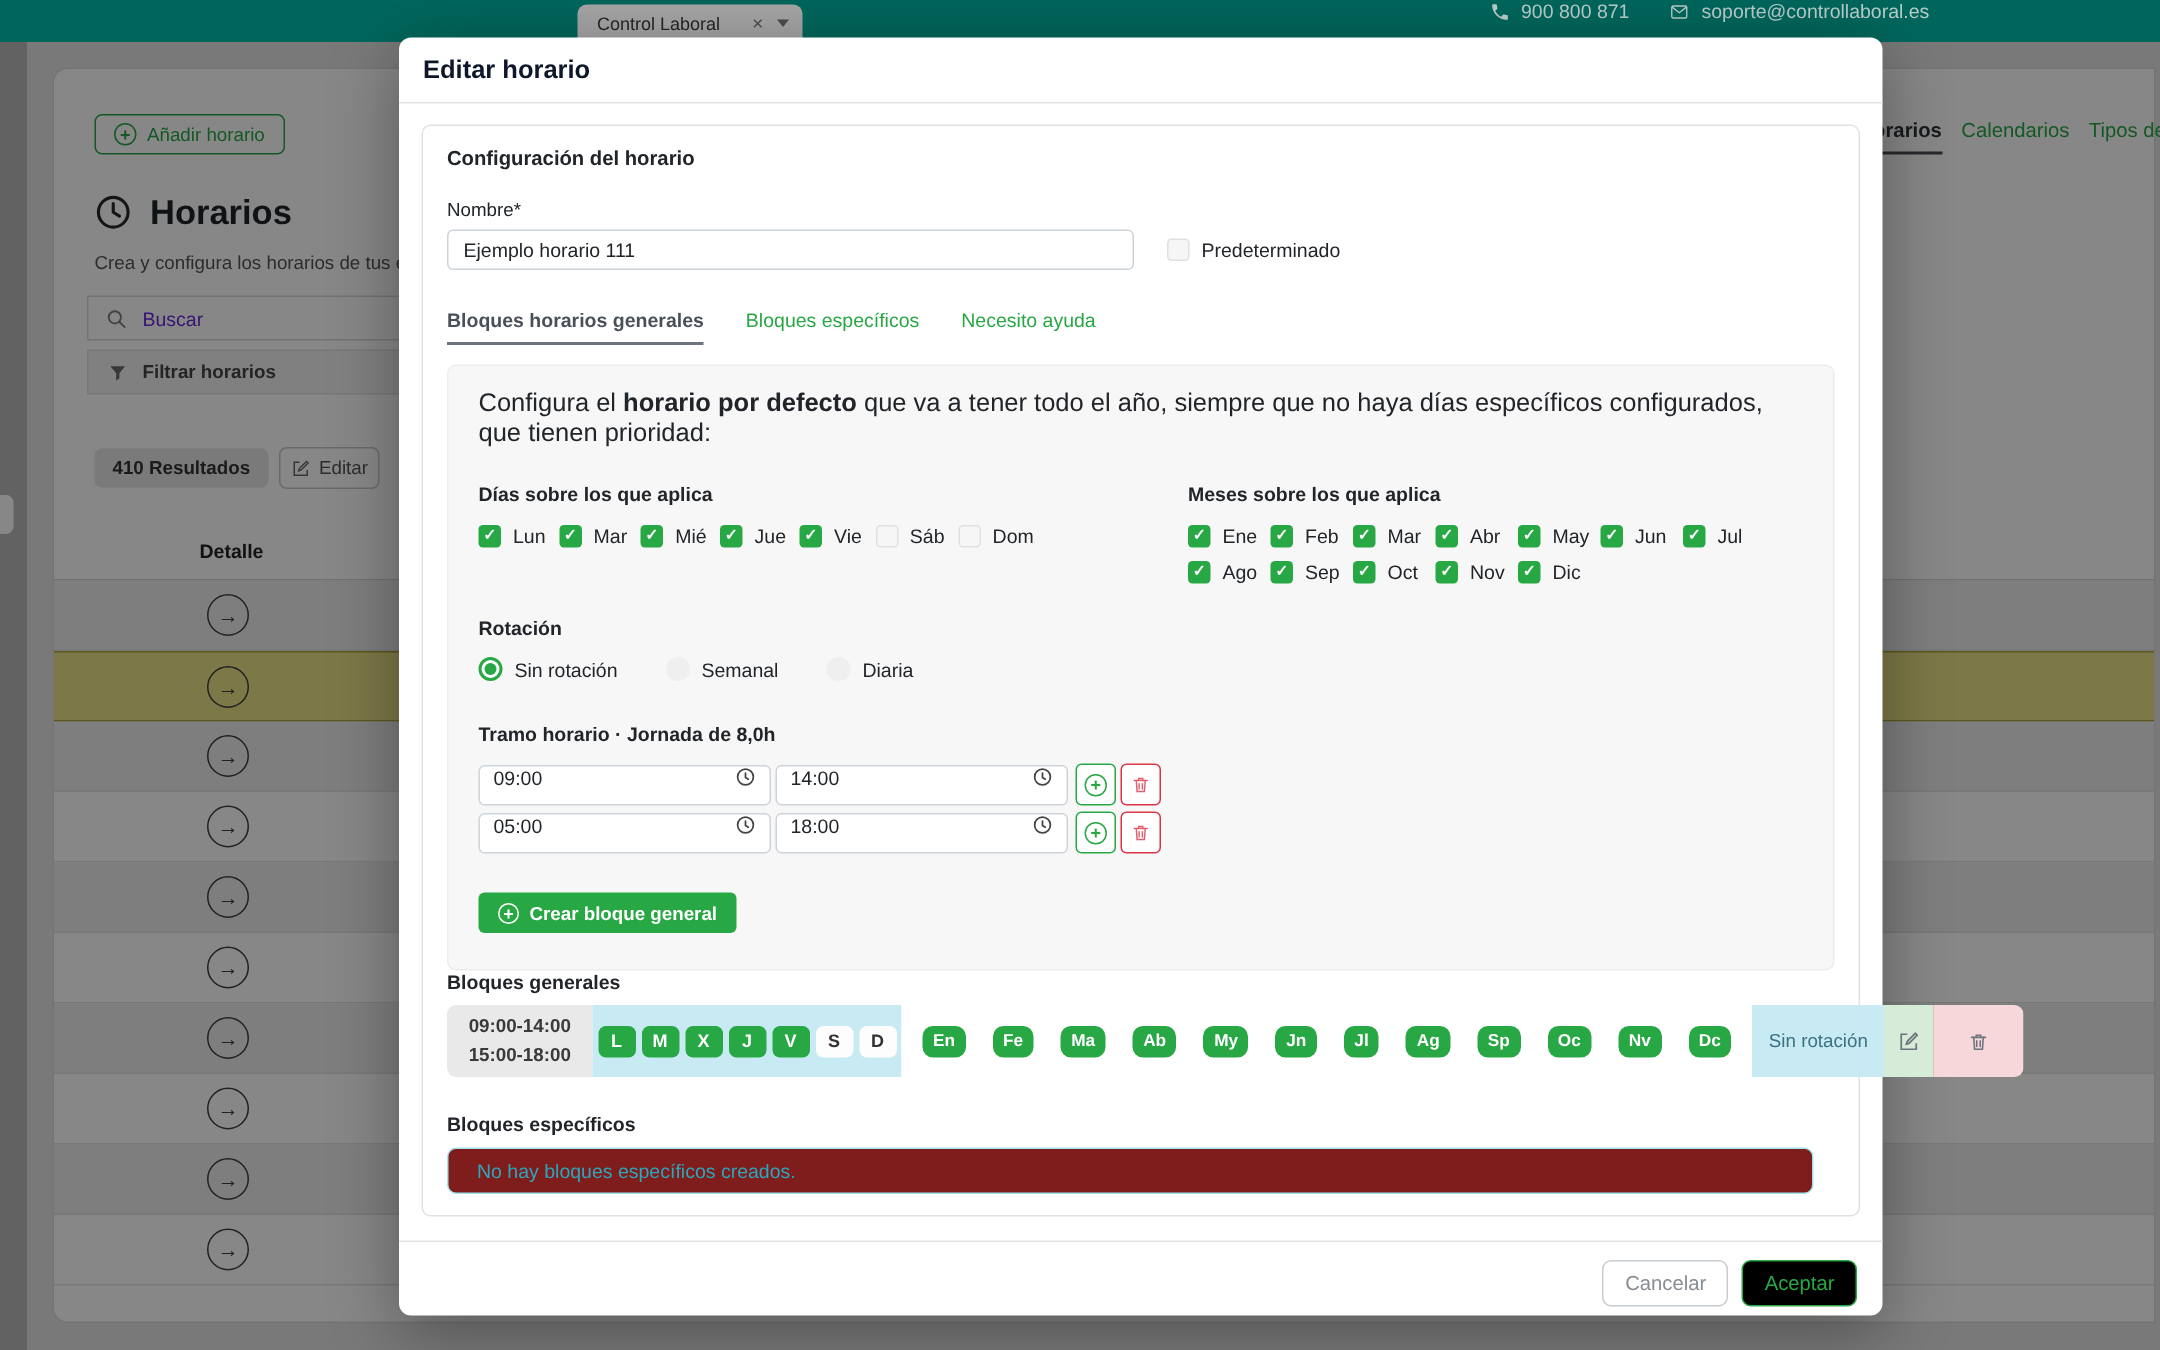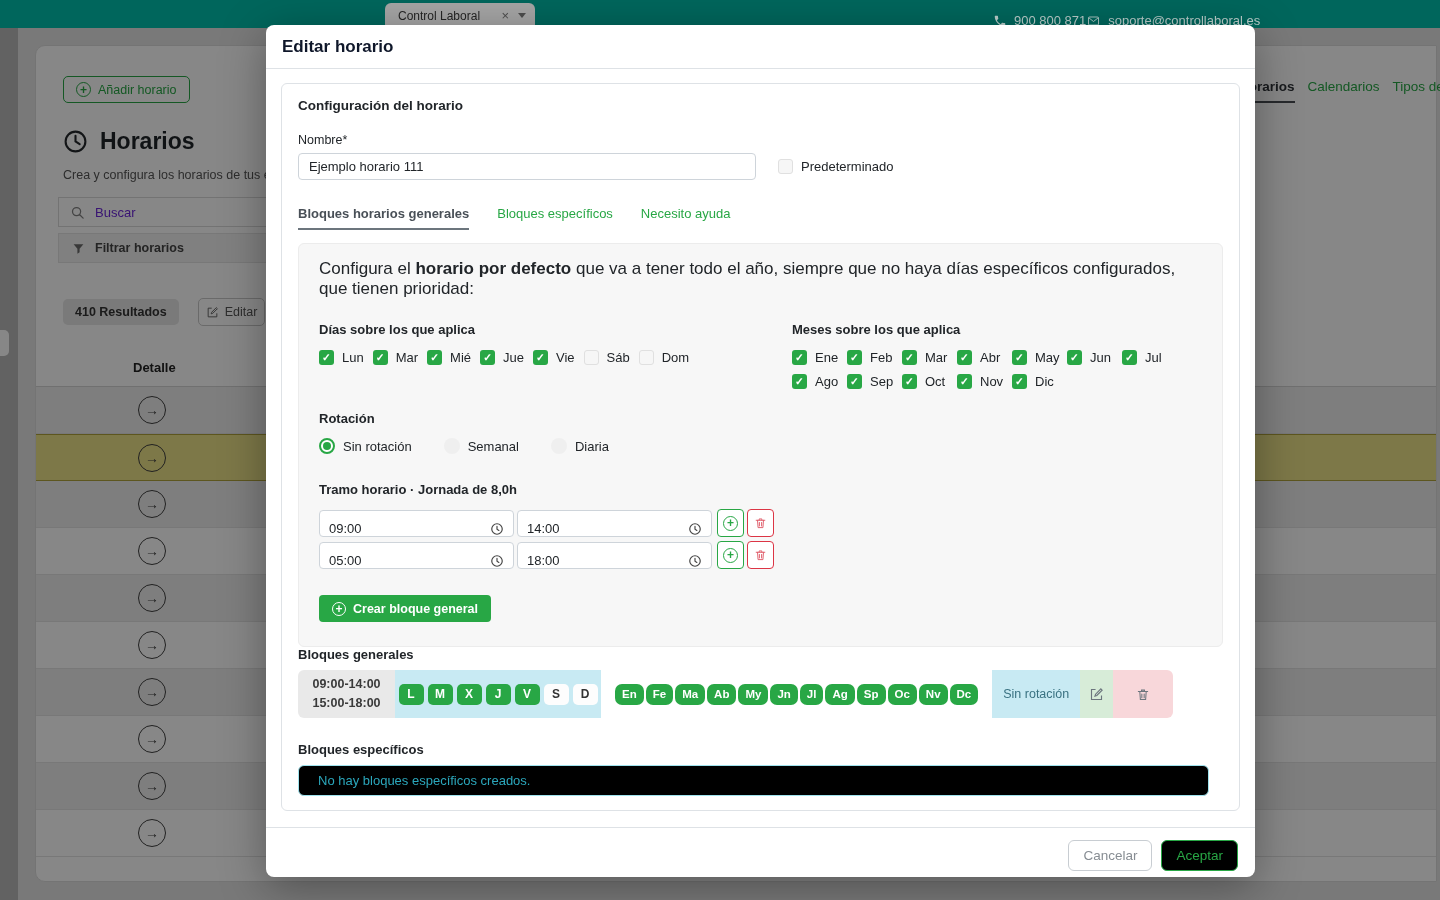--- a/index.html
+++ b/index.html
@@ -5,35 +5,35 @@
   * { margin:0; padding:0; box-sizing:border-box; }
   html,body { width:1440px; height:900px; overflow:hidden; font-family:"Liberation Sans", sans-serif; background:#e4e4e4; }
   button { font-family:inherit; cursor:pointer; }
   svg { display:block; }
 
   
   .topbar{position:absolute;top:0;left:0;width:1440px;height:28px;background:#00665c;z-index:6;}
   .browser-tab{position:absolute;left:385px;top:3px;width:150px;height:25px;background:#a5a5a5;border-radius:6px 6px 0 0;display:flex;align-items:center;padding:0 9px 0 13px;font-size:12px;color:#252525;z-index:7;}
   .tab-close{margin-left:auto;color:#4d4d4d;font-size:13px;line-height:1;}
   .tab-caret{width:0;height:0;border-left:4px solid transparent;border-right:4px solid transparent;border-top:5px solid #4d4d4d;margin-left:9px;}
-  .topbar-contact{position:absolute;left:993px;top:0;height:28px;display:flex;align-items:flex-end;color:#b9cdca;font-size:13px;z-index:7;}
+  .topbar-contact{position:absolute;left:993px;top:0;height:28px;display:flex;align-items:flex-start;gap:26px;color:#b9cdca;font-size:13px;z-index:7;}
   .contact-item{display:flex;align-items:center;gap:7px;}
 
   
   .page{position:absolute;inset:0;background:#e4e4e4;z-index:1;}
   .left-strip{position:absolute;left:0;top:28px;bottom:0;width:18px;background:#b9b9b9;}
   .left-notch{position:absolute;left:0;top:330px;width:9px;height:26px;background:#fff;border-radius:0 5px 5px 0;}
   .page-card{position:absolute;left:35px;top:45px;right:3px;bottom:18px;background:#fff;border-radius:10px 0 0 10px;border:1px solid #dcdcdc;}
   .add-btn{position:absolute;left:27px;top:30px;height:27px;padding:0 12px;display:inline-flex;align-items:center;gap:7px;border:1px solid #28a745;border-radius:5px;color:#28a745;font-size:12.5px;background:#fff;}
   .page-title{position:absolute;left:27px;top:82px;display:flex;align-items:center;gap:12px;font-size:23px;font-weight:700;color:#1f2428;}
   .page-sub{position:absolute;left:27px;top:122px;font-size:12.5px;color:#555;white-space:nowrap;width:260px;overflow:hidden;}
   .search-bar{position:absolute;left:22px;top:151px;width:290px;height:30px;border:1px solid #d9d9d9;display:flex;align-items:center;gap:10px;padding:0 11px;color:#6d28d9;font-size:13px;background:#fff;}
   .filter-bar{position:absolute;left:22px;top:187px;width:290px;height:30px;background:#f1f1f1;border:1px solid #e3e3e3;display:flex;align-items:center;gap:10px;padding:0 13px;font-size:12.5px;color:#444;font-weight:600;}
   .results-pill{position:absolute;left:27px;top:253px;height:26px;padding:0 12px;background:#e6e6e6;border-radius:5px;display:inline-flex;align-items:center;font-size:12.5px;font-weight:700;color:#333;}
-  .edit-btn{position:absolute;left:162px;top:252px;height:28px;width:67px;background:#fff;border:1px solid #c9c9c9;border-radius:5px;display:inline-flex;align-items:center;justify-content:center;gap:6px;font-size:12.5px;color:#555;}
+  .edit-btn{position:absolute;left:150px;top:252px;height:28px;width:67px;background:#fff;border:1px solid #c9c9c9;border-radius:5px;display:inline-flex;align-items:center;justify-content:center;gap:6px;font-size:12.5px;color:#555;}
   .danger-btn{position:absolute;left:233px;top:252px;width:42px;height:28px;background:#dc3545;border:none;border-radius:5px;}
   .bg-tabs{position:absolute;left:1203px;top:33px;display:flex;gap:13px;font-size:13.5px;white-space:nowrap;}
   .bg-tab{color:#28a745;padding-bottom:7px;}
   .bg-tab.active{color:#2f3338;font-weight:700;border-bottom:2px solid #4a4f54;}
   .bg-table{position:absolute;left:0;top:302px;right:0;}
   .bg-thead{height:39px;border-bottom:1px solid #d4d4d4;display:flex;align-items:center;padding-left:97px;font-size:13px;font-weight:700;color:#222;}
   .bg-row{height:47px;border-bottom:1px solid #e2e2e2;display:flex;align-items:center;padding-left:102px;}
   .bg-row.alt{background:#efefef;}
   .bg-row.hl{background:#ece288;border-top:1px solid #b0a23b;border-bottom:1px solid #b0a23b;}
   .row-arrow{width:28px;height:28px;border:1.5px solid #3f3f3f;border-radius:50%;display:flex;align-items:center;justify-content:center;color:#3f3f3f;font-size:14px;}
@@ -69,42 +69,42 @@
   .rot-label{margin-top:22px;}
   .radio-row{margin-top:12px;display:flex;gap:32px;}
   .radio-item{display:flex;align-items:center;gap:8px;font-size:13px;color:#212529;cursor:pointer;}
   .radio{width:16px;height:16px;border-radius:50%;position:relative;flex:0 0 16px;}
   .radio.on{border:2px solid #28a745;background:#fff;}
   .radio.on::after{content:"";position:absolute;inset:2px;border-radius:50%;background:#28a745;}
   .radio.off{background:#efefef;}
   .tramo-label{margin-top:28px;}
   .time-rows{margin-top:12px;}
   .time-row{display:flex;align-items:center;margin-bottom:4px;}
-  .tinput{width:195px;height:27px;border:1px solid #ced4da;border-radius:4px;background:#fff;display:flex;align-items:flex-end;justify-content:space-between;padding:0 9px;font-size:13px;color:#212529;margin-right:3px;}
+  .tinput{width:195px;height:27px;border:1px solid #ced4da;border-radius:4px;background:#fff;display:flex;align-items:flex-start;justify-content:space-between;padding:0 9px;font-size:13px;color:#212529;margin-right:3px;}
   .ibtn{width:27px;height:28px;border-radius:4px;background:#fff;display:flex;align-items:center;justify-content:center;}
   .ibtn.add{border:1px solid #28a745;color:#28a745;margin-left:2px;margin-right:3px;}
   .ibtn.del{border:1px solid #dc3545;color:#e0606d;}
   .plusc{width:15px;height:15px;border:1.3px solid currentColor;border-radius:50%;display:flex;align-items:center;justify-content:center;font-size:12px;line-height:1;font-weight:600;}
   .create-btn{margin-top:22px;height:27px;padding:0 13px;background:#28a745;color:#fff;border:none;border-radius:4px;display:inline-flex;align-items:center;gap:7px;font-size:12.5px;font-weight:700;}
   .create-btn .plusc{width:14px;height:14px;}
   .blocks-label{font-size:13px;font-weight:700;color:#212529;}
   .block-row{margin-top:8px;display:inline-flex;height:48px;border-radius:6px;overflow:hidden;}
   .bcell{display:flex;align-items:center;justify-content:center;}
   .bcell.times{width:97px;background:#e9e9e9;flex-direction:column;font-size:12.5px;font-weight:600;color:#3a3a3a;line-height:1.5;}
   .bcell.days{width:206px;background:#c8eaf3;gap:4px;}
-  .bcell.months{background:#fff;padding:0 14px;gap:2px;}
+  .bcell.months{background:#fff;padding:0 14px;gap:18px;}
   .bcell.rot{width:88px;background:#c8eaf3;font-size:12.5px;color:#3a7282;}
   .bcell.edit{width:33px;background:#d7ecd8;color:#6c757d;cursor:pointer;}
   .bcell.del{width:60px;background:#f8d7da;color:#6c757d;cursor:pointer;}
   .bday{width:25px;height:21px;border-radius:5px;display:flex;align-items:center;justify-content:center;font-size:12px;font-weight:700;}
   .bday.on{background:#28a745;color:#fff;}
   .bday.off{background:#fdfdfd;color:#333;}
   .bmonth{height:21px;padding:0 7px;border-radius:7px;background:#28a745;color:#fff;font-size:11.5px;font-weight:700;display:flex;align-items:center;}
   .spec-label{margin-top:24px;font-size:13px;font-weight:700;color:#212529;}
-  .alert{margin-top:8px;margin-right:14px;background:#000000;border:1px solid #9fe3ee;border-radius:6px;height:31px;display:flex;align-items:center;padding:0 19px;font-size:13px;color:#2ba7bc;}
+  .alert{margin-top:8px;margin-right:14px;background:#7f1d1d;border:1px solid #9fe3ee;border-radius:6px;height:31px;display:flex;align-items:center;padding:0 19px;font-size:13px;color:#2ba7bc;}
   .modal-footer{border-top:1px solid #dee2e6;padding:12px 17px;display:flex;justify-content:flex-end;gap:9px;}
   .btn-cancel{height:31px;padding:0 14px;background:#fff;border:1px solid #c8cdd2;border-radius:6px;color:#878d93;font-size:13.5px;}
   .btn-accept{height:31px;padding:0 14px;background:#000000;border:1px solid #28a745;border-radius:6px;color:#28a745;font-size:13.5px;}
 </style>
 </head>
 <body>
 
 <div class="page">
   <div class="left-strip"></div>
   <div class="left-notch"></div>

